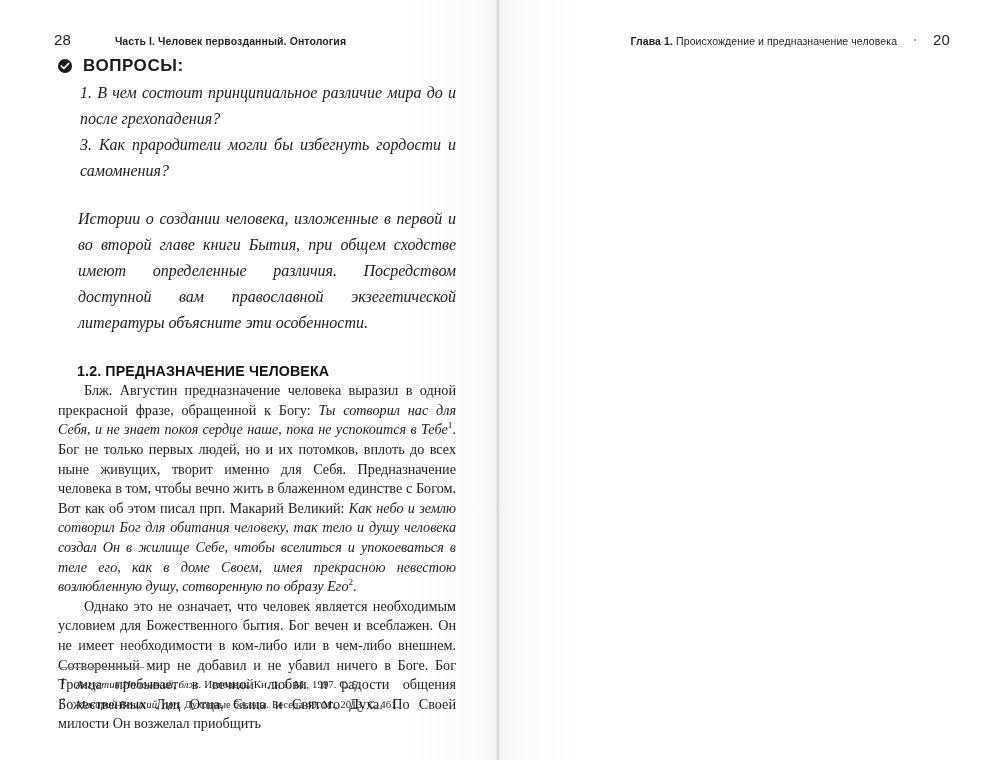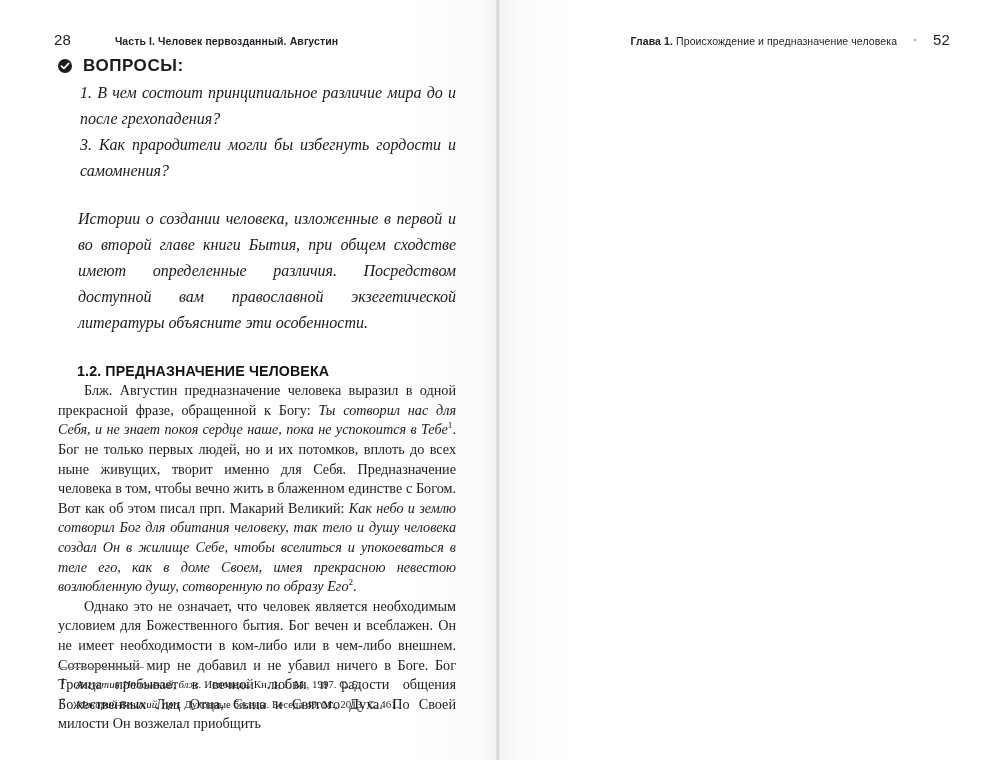--- a/index.html
+++ b/index.html
@@ -165,21 +165,21 @@
 
 <div id="spread">
   <div id="page-left-bg"></div>
   <div id="page-right-bg"></div>
   <div id="gutter"></div>
 
   <div class="page" id="page-left">
 
     <div class="runhead" id="runhead-left">
       <span class="folio">28</span>
-      <span class="title-b">Часть I.  Человек первозданный. Августин</span>
+      <span class="title-b">Часть I.  Человек первозданный. Онтология</span>
     </div>
 
     <div class="col" id="col-left">
 
       <div>
         <div class="callout-head">
           <svg class="ico" width="14" height="14" viewBox="0 0 14 14">
             <circle cx="7" cy="7" r="7" fill="#1b1b20"></circle>
             <path d="M3.4 7.1 L5.9 9.5 L10.7 4.3" stroke="#ffffff" stroke-width="1.7" fill="none" stroke-linecap="round" stroke-linejoin="round"></path>
           </svg>
@@ -219,17 +219,17 @@
   </div>
 
   <div class="page" id="page-right">
 
     <div class="runhead" id="runhead-right">
       <span>
         <span class="title-b">Глава 1.</span>
         <span>Происхождение и предназначение человека</span>
       </span>
       <span class="dot"></span>
-      <span class="folio">52</span>
+      <span class="folio">20</span>
     </div>
 
   </div>
 </div>
 
 </body></html>

